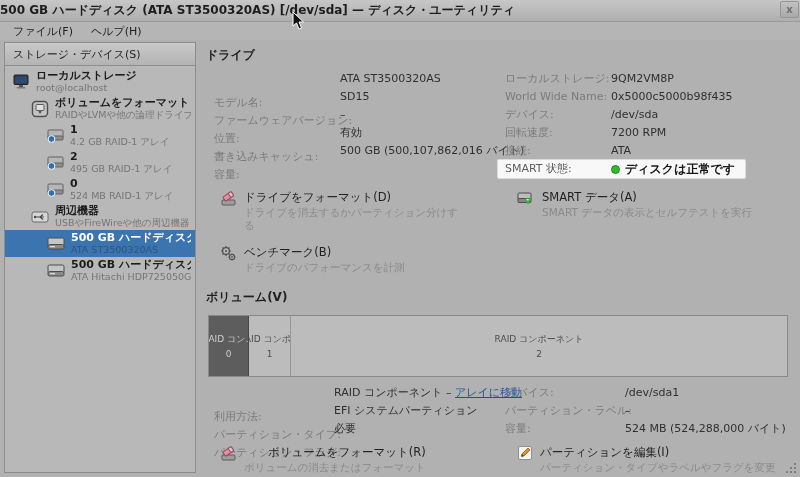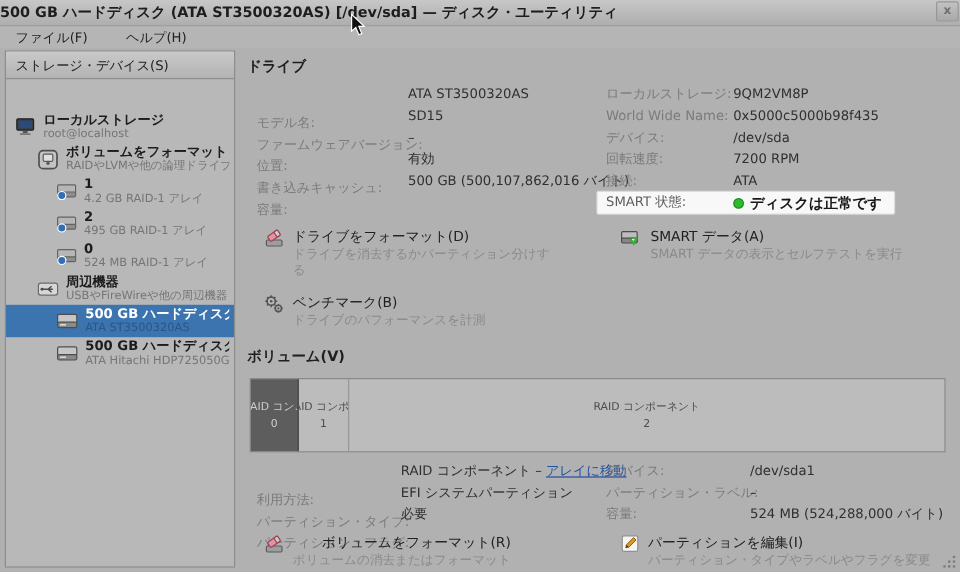--- a/index.html
+++ b/index.html
@@ -13,29 +13,29 @@
   .titlebar{position:absolute;top:0;left:0;right:0;height:22px;
     background:linear-gradient(#c7c7c7,#aeaeae);
     border-bottom:1px solid #9a9a9a;
     display:flex;align-items:center;justify-content:flex-start;}
   .title{font-size:12px;font-weight:bold;color:#1d1d1d;}
   .closebtn{position:absolute;top:1px;right:1px;width:19px;height:17px;
     background:linear-gradient(#c2c2c2,#a9a9a9);border:1px solid #969696;border-radius:2px;
     color:#6f6f6f;font-size:10px;font-weight:bold;line-height:15px;text-align:center;}
   
   .menubar{position:absolute;top:22px;left:0;right:0;height:18px;background:#b5b5b5;
-    display:flex;align-items:center;padding-left:6px;gap:18px;}
+    display:flex;align-items:center;padding-left:6px;gap:4px;}
   .menuitem{padding:1px 7px;color:#222;font-size:11px;}
   
   .sidebar{position:absolute;left:4px;top:42px;width:192px;bottom:4px;
     background:#b8b8b8;border:1px solid #8d8d8d;display:flex;flex-direction:column;}
   .sb-header{height:23px;background:linear-gradient(#c9c9c9,#b3b3b3);
     border-bottom:1px solid #8d8d8d;display:flex;align-items:center;
     padding-left:8px;font-size:11px;color:#222;}
-  .sb-list{flex:1;overflow:hidden;padding-top:2px;margin-top:24px;}
+  .sb-list{flex:1;overflow:hidden;padding-top:2px;}
   .sb-item{height:27px;display:flex;align-items:center;gap:6px;padding-right:4px;}
   .ind1{padding-left:8px;} .ind2{padding-left:26px;} .ind3{padding-left:42px;}
   .sb-item .txt{line-height:12px;white-space:nowrap;overflow:hidden;}
   .sb-title{font-size:11px;font-weight:bold;color:#1c1c1c;}
   .sb-sub{font-size:9.5px;color:#757575;}
   .sb-item.selected{background:#3b74ae;}
   .sb-item.selected .sb-title{color:#ffffff;}
   .sb-item.selected .sb-sub{color:#2b5687;}
   .sb-icon{flex:0 0 auto;display:block;}
   

